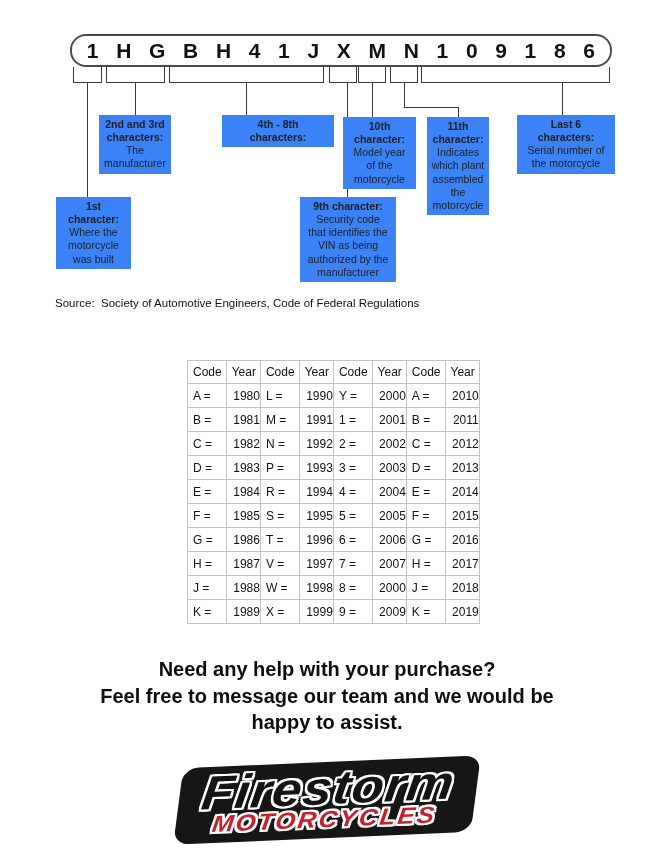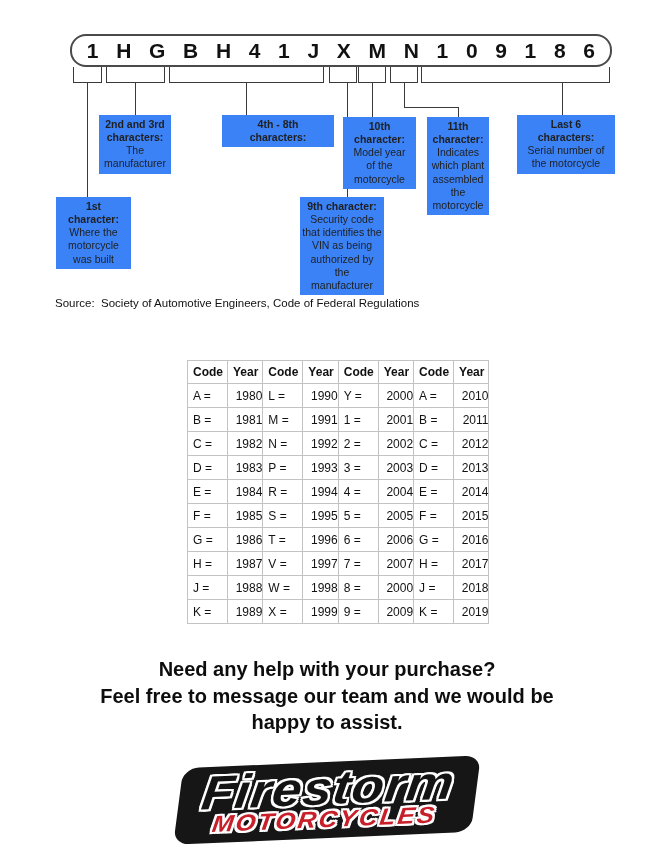--- a/index.html
+++ b/index.html
@@ -38,21 +38,21 @@
 
   
   table.codes {
     position:absolute; left:187px; top:360px;
     border-collapse:collapse; font-size:12px; color:#111;
   }
   table.codes th, table.codes td {
     border:1px solid #c3c3c3; font-weight:normal;
     height:24px; vertical-align:middle;
   }
-  table.codes th { font-weight:bold; text-align:left; padding:0 4px 0 5px; height:23px; }
+  table.codes th { font-weight:normal; text-align:left; padding:0 4px 0 5px; height:23px; }
   table.codes td.code { width:36px; text-align:left; padding-left:5px; }
   table.codes td.year { width:34px; text-align:right; }
 
   
   .help {
     position:absolute; left:0; top:656px; width:654px;
     text-align:center; font-size:20px; font-weight:bold; color:#0d0d0d;
     line-height:1.33; white-space:pre-line;
   }
 
@@ -137,21 +137,21 @@
 characters:</div>
       <div class="b">The
 manufacturer</div>
     </div>
 
     <div class="lbox" style="left:190px; top:115px; width:112px;margin-left:32px;">
       <div class="t">4th - 8th
 characters:</div>
     </div>
 
-    <div class="lbox" style="left:300px; top:197px; width:84px;">
+    <div class="lbox" style="left:300px; top:197px; width:96px;">
       <div class="t">9th character:</div>
       <div class="b">Security code
 that identifies the
 VIN as being
 authorized by the
 manufacturer</div>
     </div>
 
     <div class="lbox" style="left:343px; top:117px; width:73px;">
       <div class="t">10th

